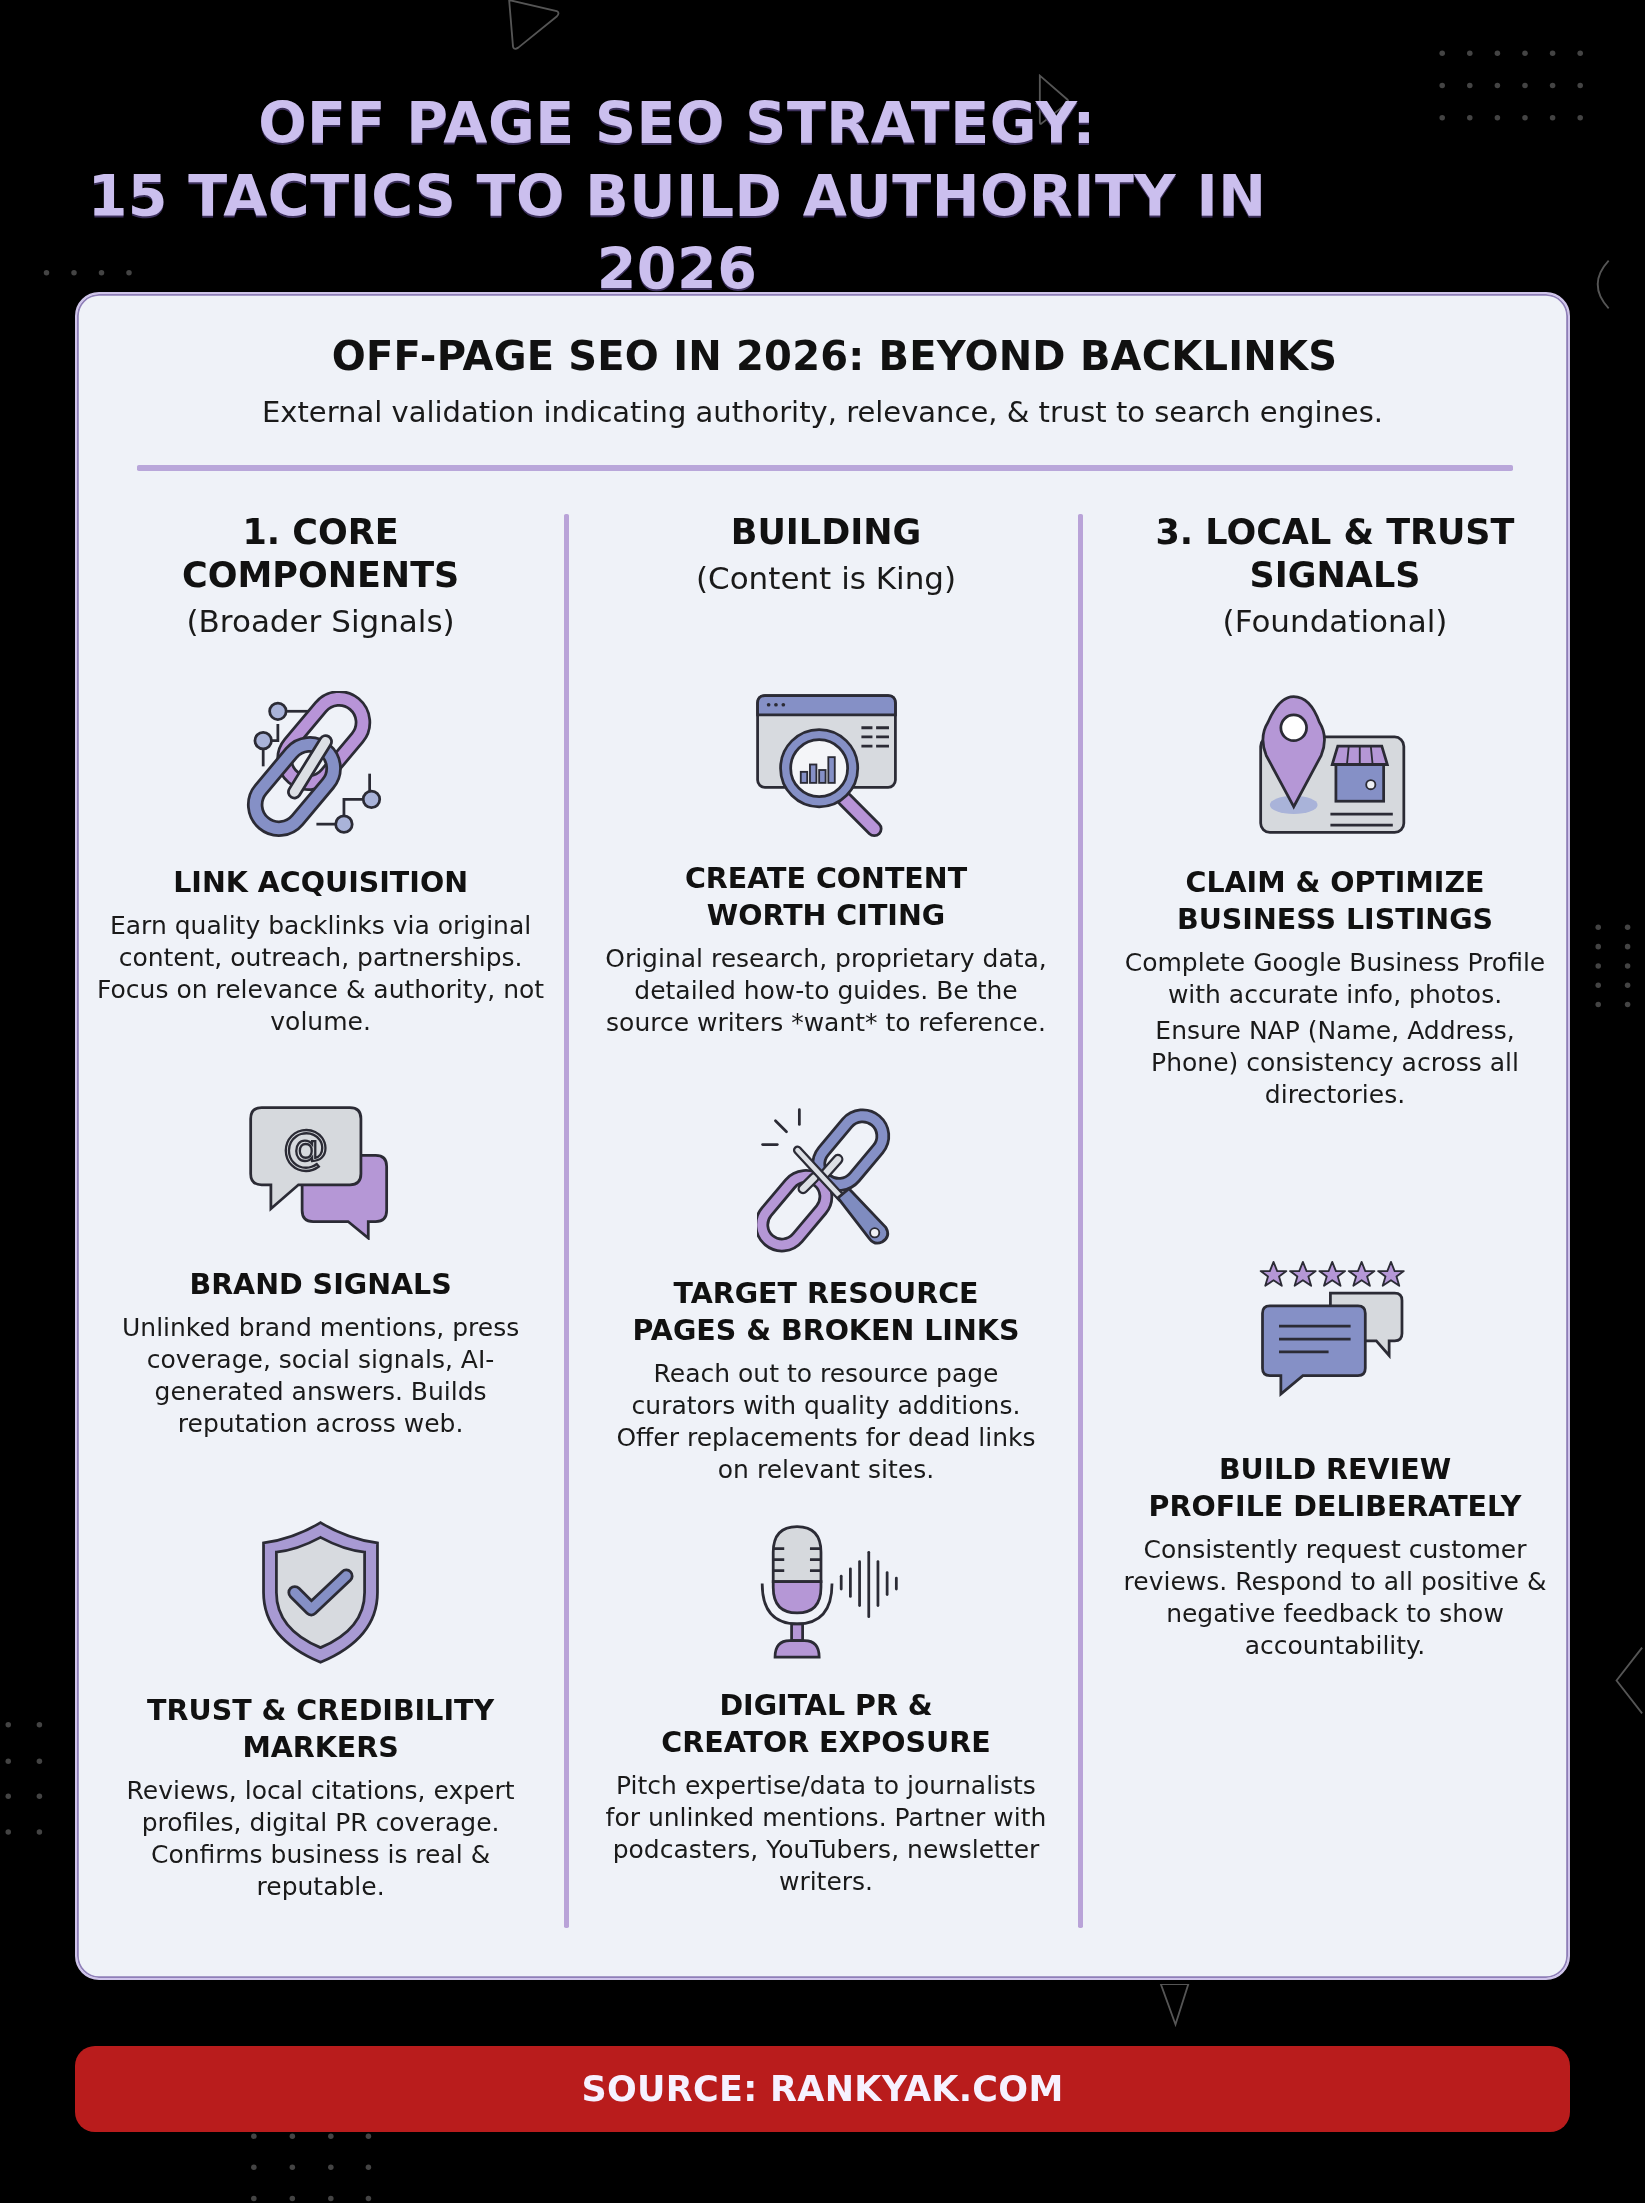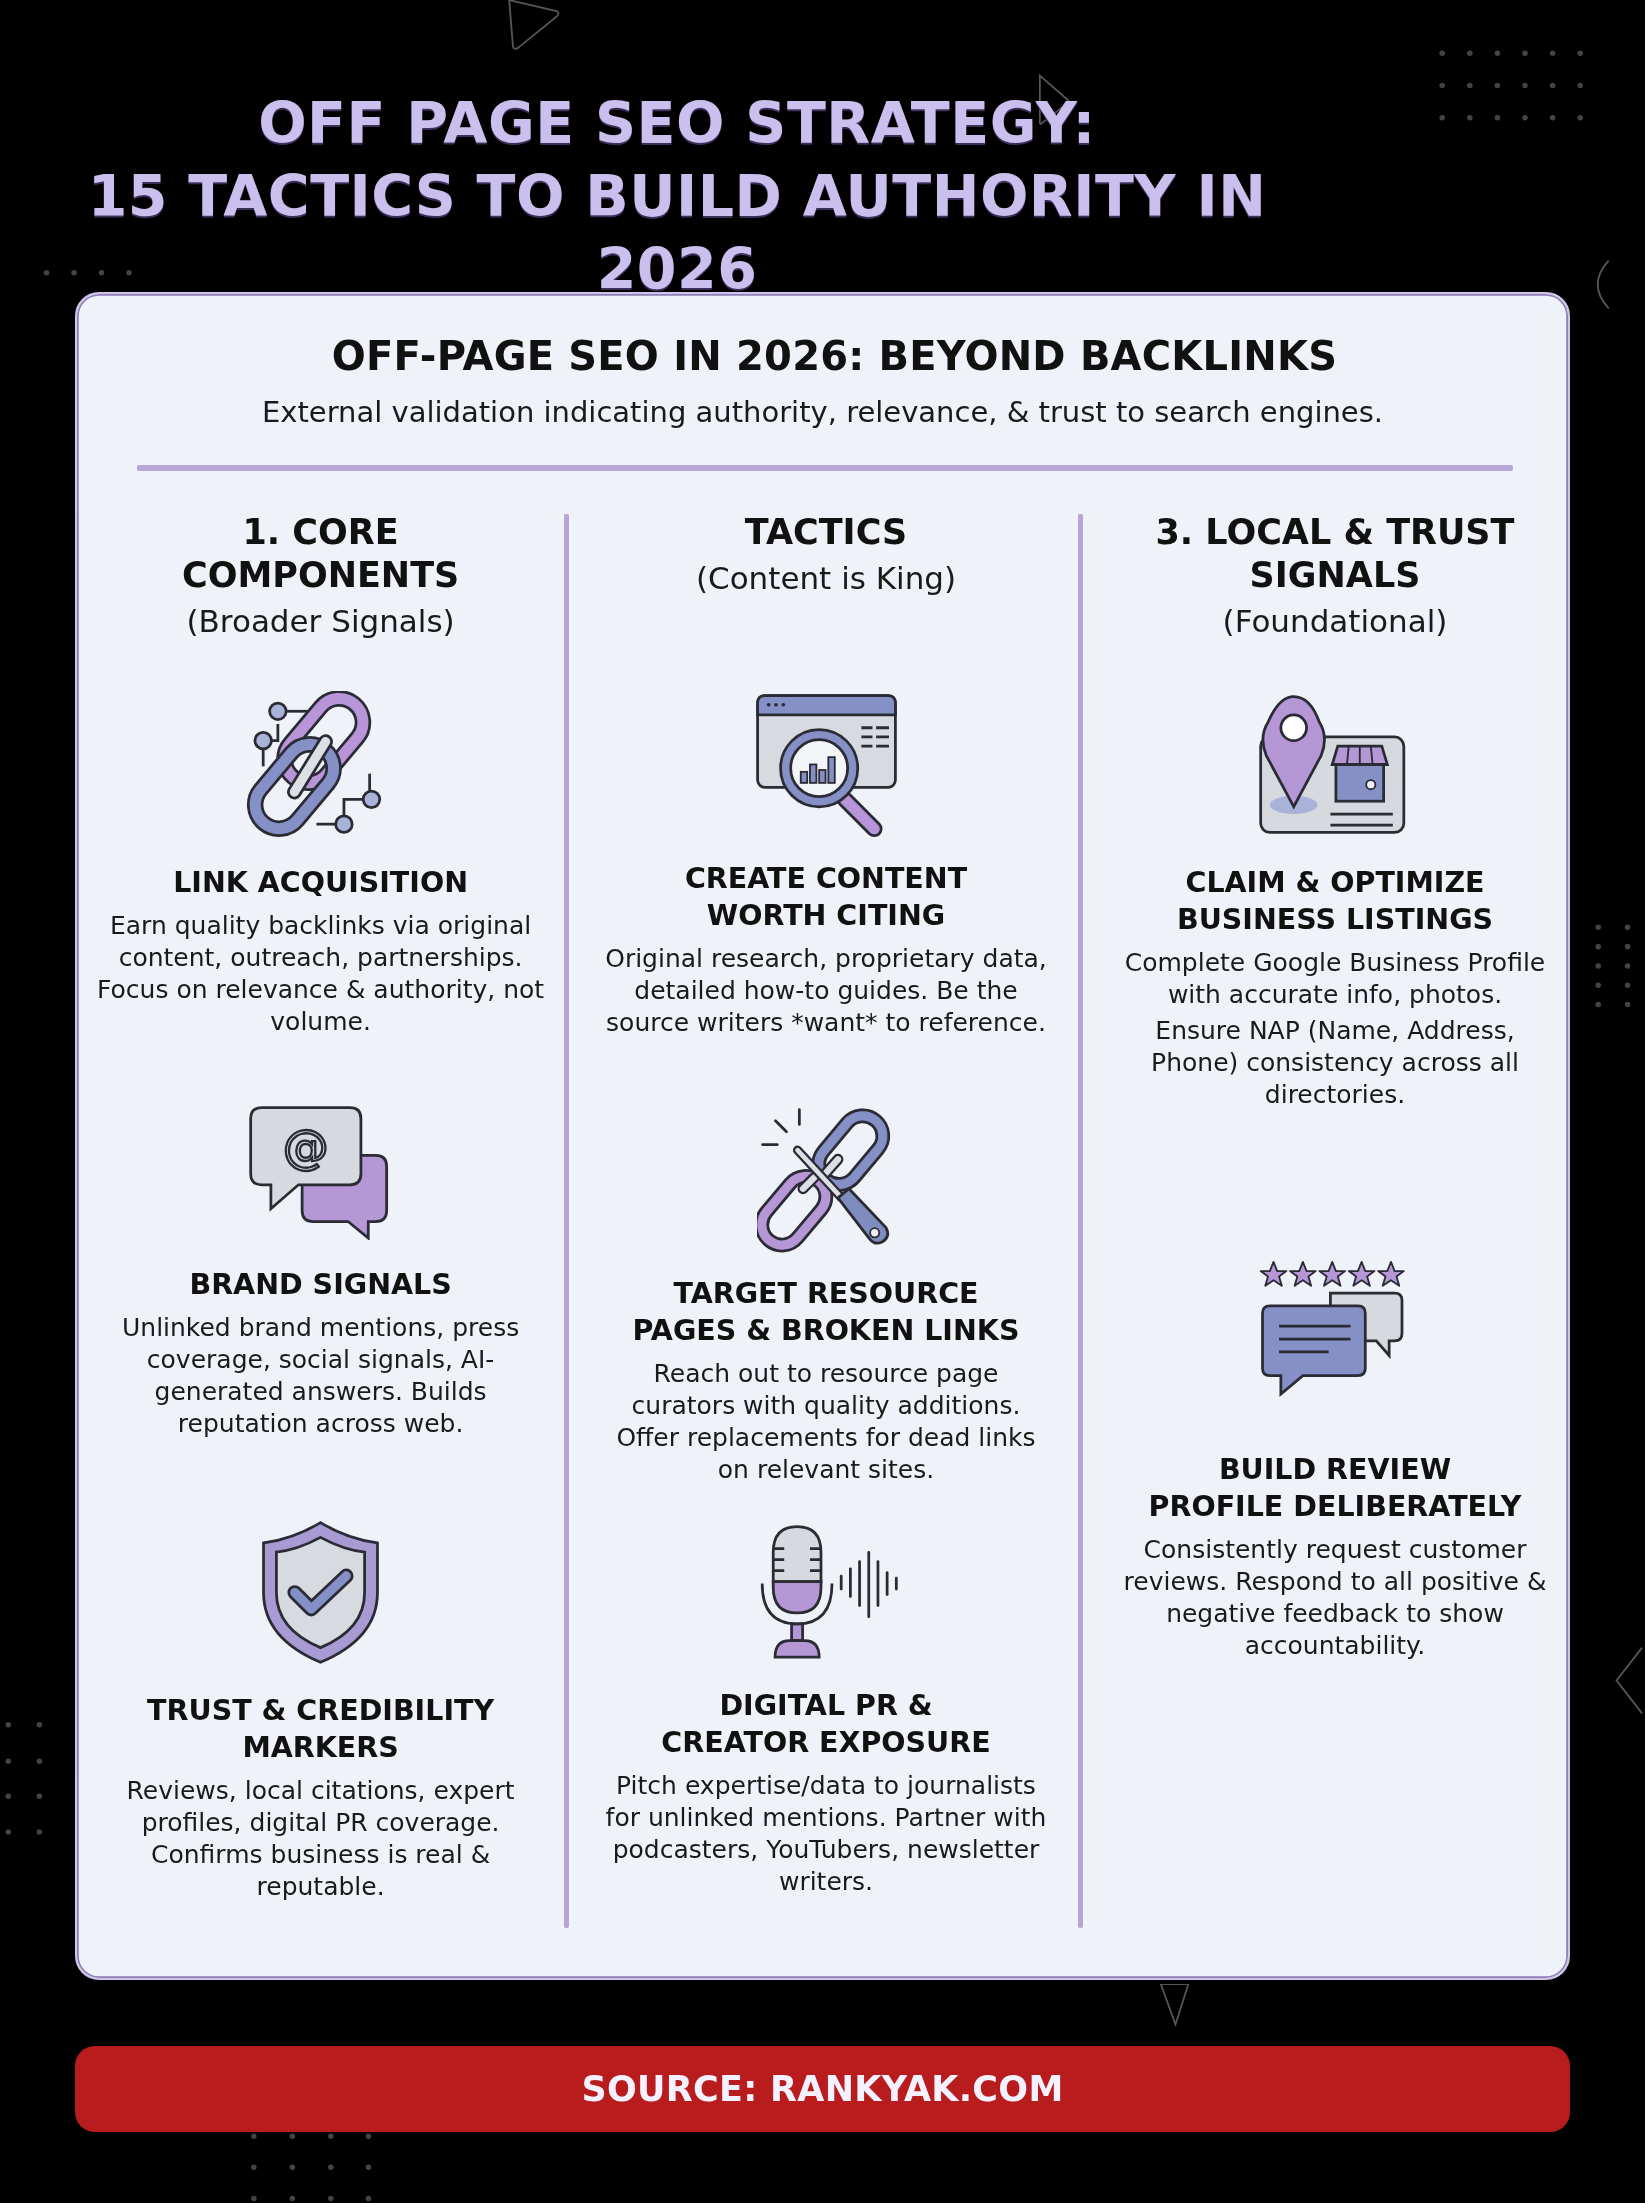--- a/index.html
+++ b/index.html
@@ -235,21 +235,21 @@
       <div class="item-title" style="margin-top:26px;">
         <div>TRUST &amp; CREDIBILITY</div>
         <div>MARKERS</div>
       </div>
       <div class="item-body">Reviews, local citations, expert profiles, digital PR coverage. Confirms business is real &amp; reputable.</div>
     </div>
   </div>
 
   <div class="col" style="left:510px;height:1433px;">
     <div class="col-head">
-      <div>TACTICS</div>
+      <div>BUILDING</div>
     </div>
     <div class="col-sub">(Content is King)</div>
 
     <div class="item" style="top:180px;">
       <svg class="icon" width="147" height="147" viewBox="0 0 160 160">
         <rect x="5" y="5" width="150" height="100" rx="8" fill="#d7dadf" stroke="#2b2b35" stroke-width="3"></rect>
         <path d="M5 13 Q5 5 13 5 H147 Q155 5 155 13 V26 H5 Z" fill="#8590c6" stroke="#2b2b35" stroke-width="3"></path>
         <circle cx="17" cy="15" r="2" fill="#2b2b35"></circle>
           <circle cx="25" cy="15" r="2" fill="#2b2b35"></circle>
           <circle cx="33" cy="15" r="2" fill="#2b2b35"></circle>

